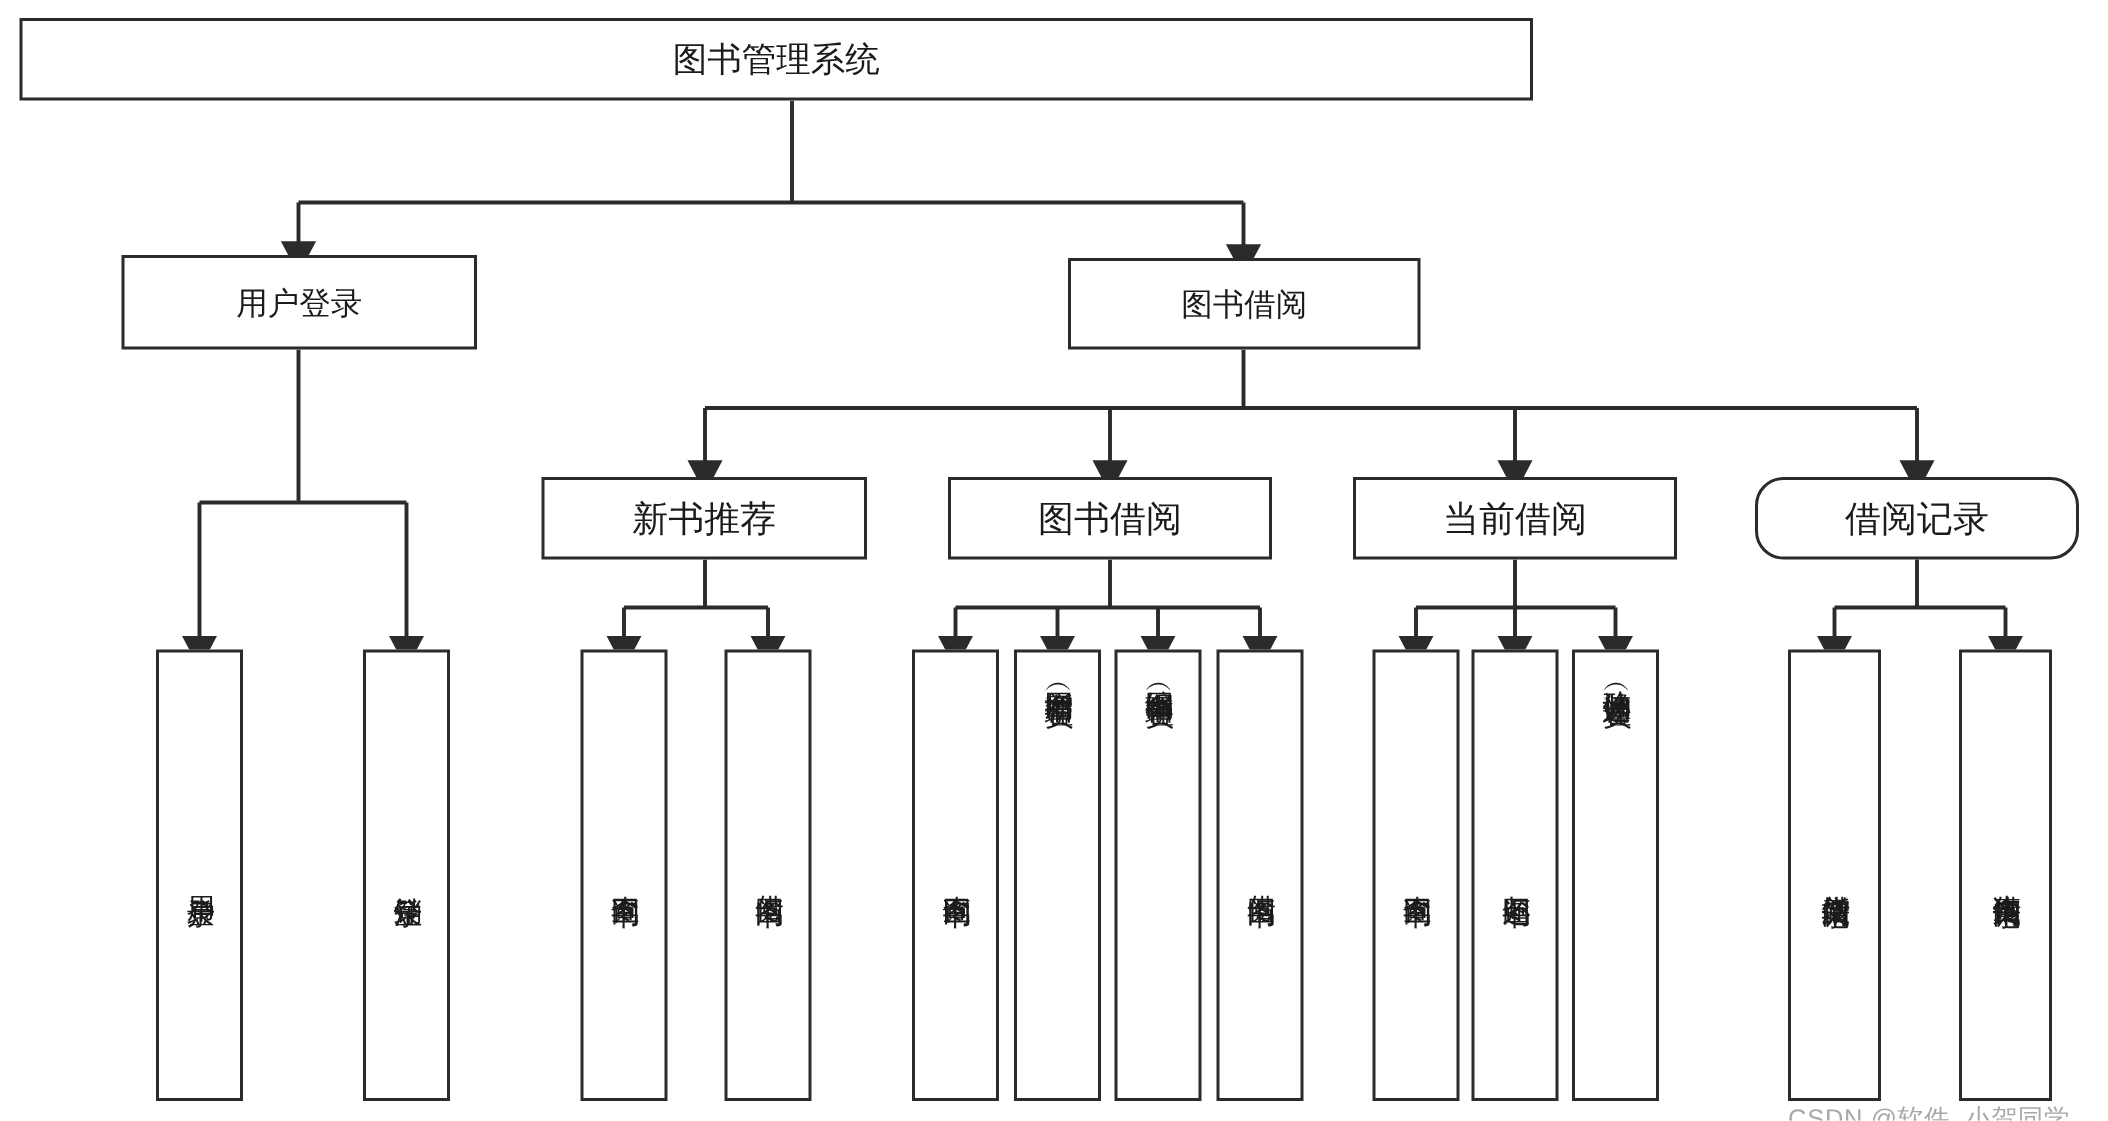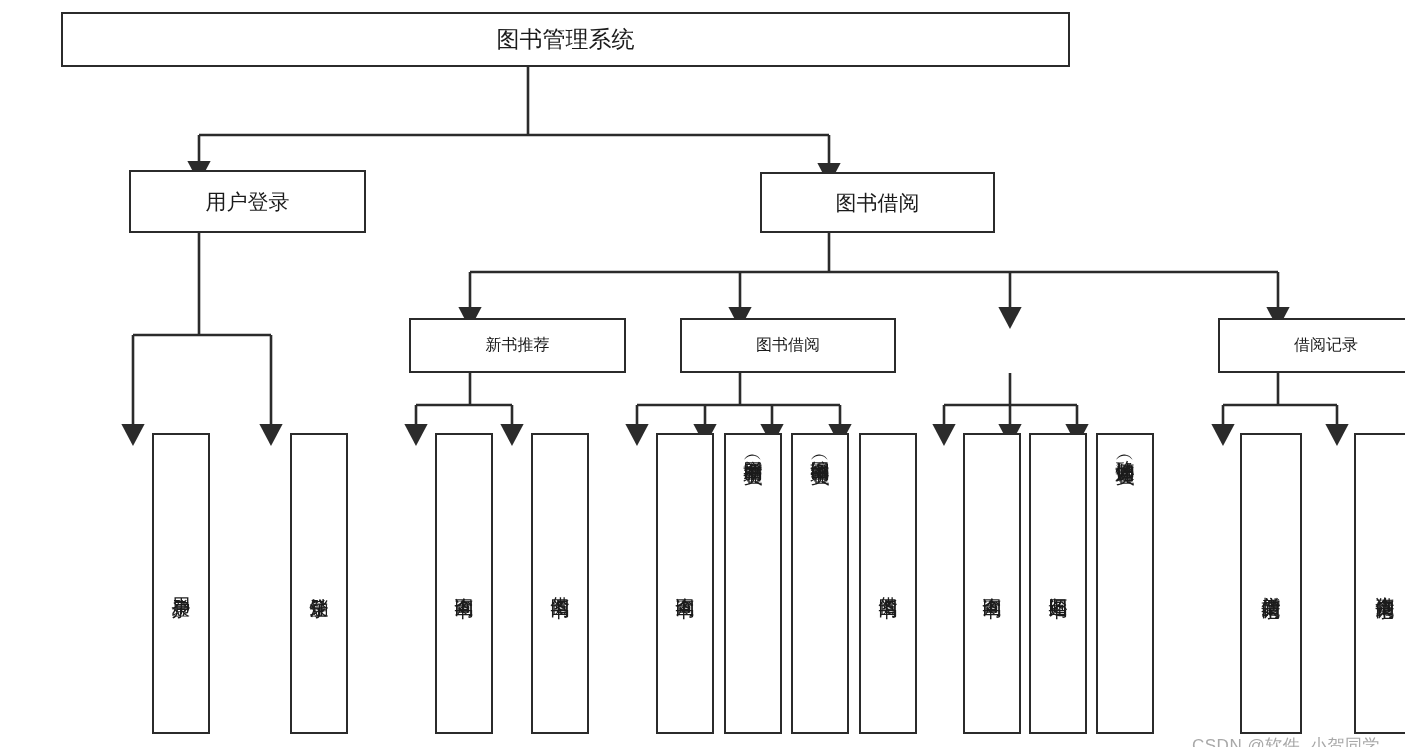--- a/index.html
+++ b/index.html
@@ -3,24 +3,24 @@
 <meta charset="utf-8">
 <style>
   html,body{margin:0;padding:0;background:#ffffff;}
   body{width:1405px;height:747px;overflow:hidden;
        font-family:"Liberation Sans","DejaVu Sans",sans-serif;}
   #stage{position:relative;width:1405px;height:747px;background:#ffffff;}
   svg.lines{position:absolute;left:0;top:0;width:1405px;height:747px;pointer-events:none;}
 
   .node{position:absolute;box-sizing:border-box;background:#ffffff;
         border:2.5px solid #2b2b2b;display:flex;align-items:center;justify-content:center;
-        color:#1b1b1b;margin-left:48px;}
+        color:#1b1b1b;}
   .node.root{font-size:23px;}
   .node.lvl1{font-size:21px;}
-  .node.lvl2{font-size:16px;}
+  .node.lvl2{font-size:24px;}
   .node.leaf{font-size:19px;padding:10px 2px;align-items:flex-start;}
   .node.leaf.mid{align-items:center;}
   .vtext{writing-mode:vertical-rl;text-orientation:upright;line-height:1.06;
          letter-spacing:1px;white-space:pre;text-align:left;}
   .watermark{position:absolute;left:1192px;top:718px;font-size:17px;color:#a8a8a8;
              white-space:nowrap;letter-spacing:0.5px;margin-top:16px;}
 </style>
 </head>
 <body>
 
@@ -86,21 +86,24 @@
   <div class="node lvl1" style="left:712px;top:172px;width:235px;height:61px;">
     <span>图书借阅</span>
   </div>
 
   <div class="node lvl2" style="left:361px;top:318px;width:217px;height:55px;">
     <span>新书推荐</span>
   </div>
   <div class="node lvl2" style="left:632px;top:318px;width:216px;height:55px;">
     <span>图书借阅</span>
   </div>
-  <div class="node lvl2" style="left:1170px;top:318px;width:216px;height:55px;">
+  <div class="node lvl2" style="left:902px;top:318px;width:216px;height:55px;">
+    <span>当前借阅</span>
+  </div>
+  <div class="node lvl2" style="left:1170px;top:318px;width:216px;height:55px;border-radius:19px;">
     <span>借阅记录</span>
   </div>
 
   <div class="node leaf mid" style="left:104px;top:433px;width:58px;height:301px;">
     <span class="vtext">用户登录</span>
   </div>
   <div class="node leaf mid" style="left:242px;top:433px;width:58px;height:301px;">
     <span class="vtext">注销登录</span>
   </div>
 

